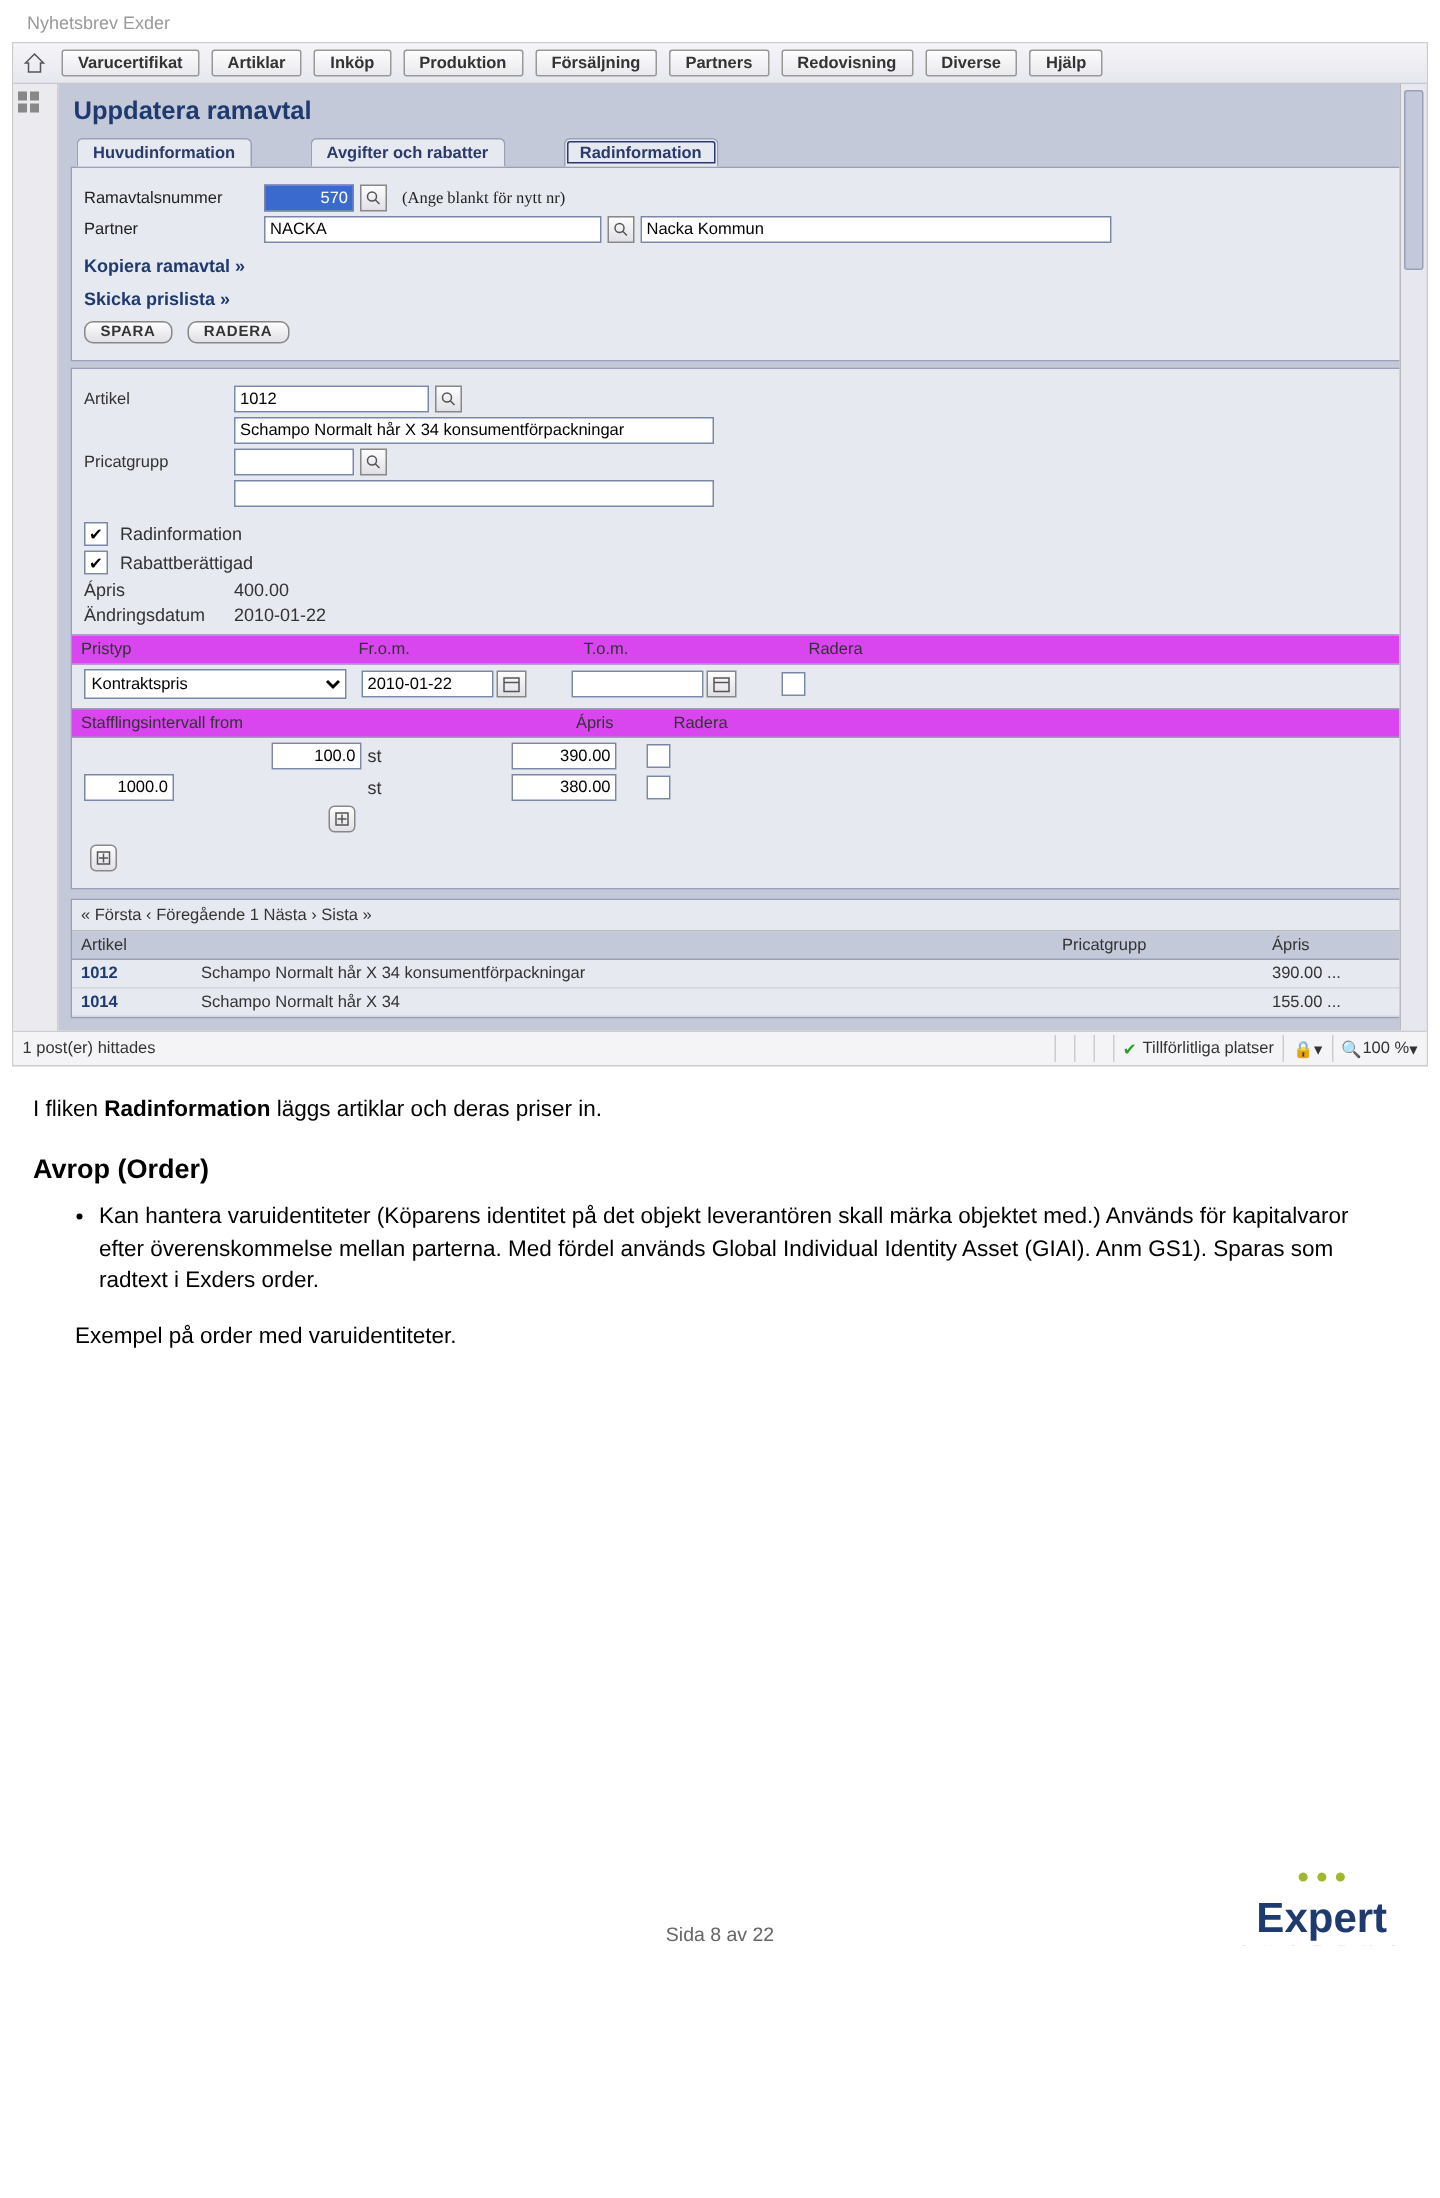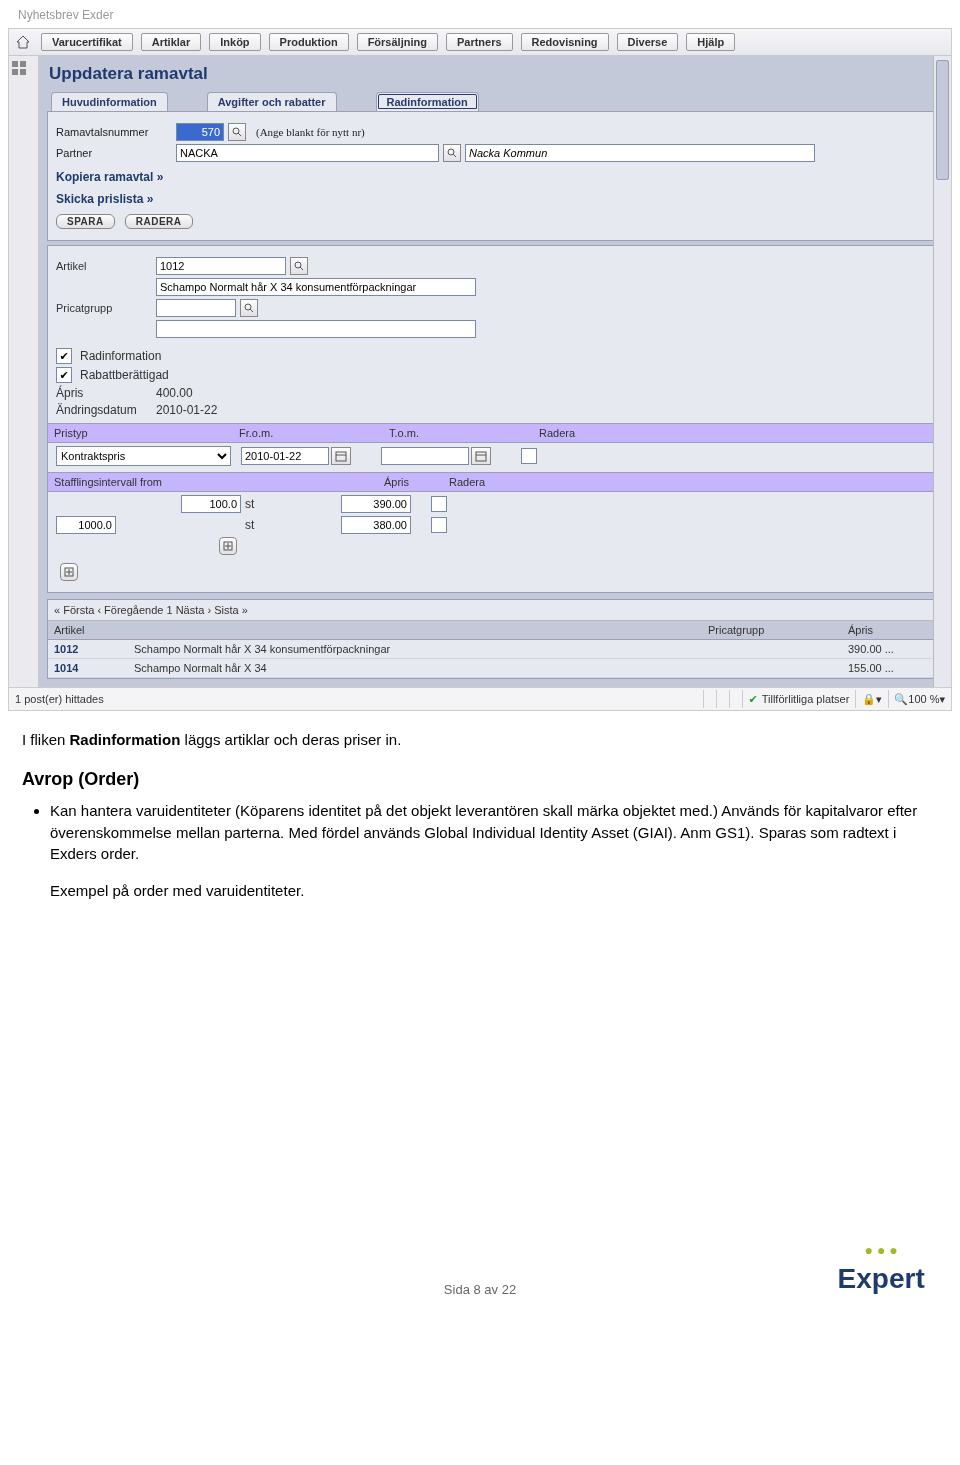--- a/index.html
+++ b/index.html
@@ -123,21 +123,21 @@
     border:1px solid #9aa0b8;
     margin-top:4px;
     padding:8px;
   }
   .chk {
     width:16px;height:16px;border:1px solid #7a88a8;background:#fff;
     margin-right:8px;display:inline-flex;align-items:center;justify-content:center;
   }
   .chk.checked::after{content:"✔";font-size:11px;color:#000;}
   .grid-head {
-    background:#c4b5fd;
+    background:#d946ef;
     display:flex;
     font-size:11px;
     padding:3px 6px;
     margin:6px -8px 2px -8px;
     border-top:1px solid #9aa0b8;
     border-bottom:1px solid #9aa0b8;
   }
   .grid-head .col { }
   select.sel {
     border:1px solid #7a88a8;background:#fff;font-size:11px;height:20px;
@@ -170,21 +170,21 @@
     display:flex; align-items:center;
     font-size:11px; padding:2px 6px;
     background:#f4f4f6;
   }
   .statusbar .spacer{flex:1;}
   .statusbar .sseg{border-left:1px solid #ccc;height:18px;margin:0 6px;}
   .green-check{color:#2a9d2a;margin-right:4px;}
   .body-text { margin:18px 22px; font-size:15px; line-height:1.45; color:#000;}
   .body-text h2 { font-size:18px; margin:14px 0 8px 0; }
   .body-text ul { margin:6px 0 6px 28px; padding:0;}
-  .body-text li { margin:4px 0;}
+  .body-text li { margin:4px 16px;}
   .footer {
     position:relative;
     margin-top:380px;
     text-align:center;
     font-size:13px;
     color:#666;
   }
   .expert-logo {
     position:absolute; right:24px; bottom:-8px;
     font-family: Arial; font-weight:bold;
@@ -242,39 +242,39 @@
 
       <div class="tabs">
         <div class="tab">Huvudinformation</div>
         <div class="tab">Avgifter och rabatter</div>
         <div class="tab active">Radinformation</div>
       </div>
 
       <div class="panel">
         <div class="row">
           <span class="lbl">Ramavtalsnummer</span>
-          <input class="text sel num" style="width: 48px;" value="570">
+          <input class="text sel num" style="width: 60px;" value="570">
           <span class="lookup-btn">
             <svg viewBox="0 0 10 10">
                 <circle cx="4" cy="4" r="3" fill="none" stroke="#555"></circle>
                 <line x1="6" y1="6" x2="9" y2="9" stroke="#555"></line>
               </svg>
           </span>
           <span class="note">(Ange blankt för nytt nr)</span>
         </div>
         <div class="row">
           <span class="lbl">Partner</span>
-          <input class="text" style="width: 263px;" value="NACKA">
+          <input class="text" style="width: 225px;" value="NACKA">
           <span class="lookup-btn">
               <svg viewBox="0 0 10 10">
                 <circle cx="4" cy="4" r="3" fill="none" stroke="#555"></circle>
                 <line x1="6" y1="6" x2="9" y2="9" stroke="#555"></line>
               </svg>
             </span>
-          <input class="text" style="width: 350px; font-style: italic;" value="Nacka Kommun">
+          <input class="text" style="width: 314px;" value="Nacka Kommun">
         </div>
 
         <span class="link-action">Kopiera ramavtal »</span>
         <span class="link-action">Skicka prislista »</span>
 
         <div class="row">
           <span class="btn-sq">SPARA</span>
           <span class="btn-sq">RADERA</span>
         </div>
       </div>

